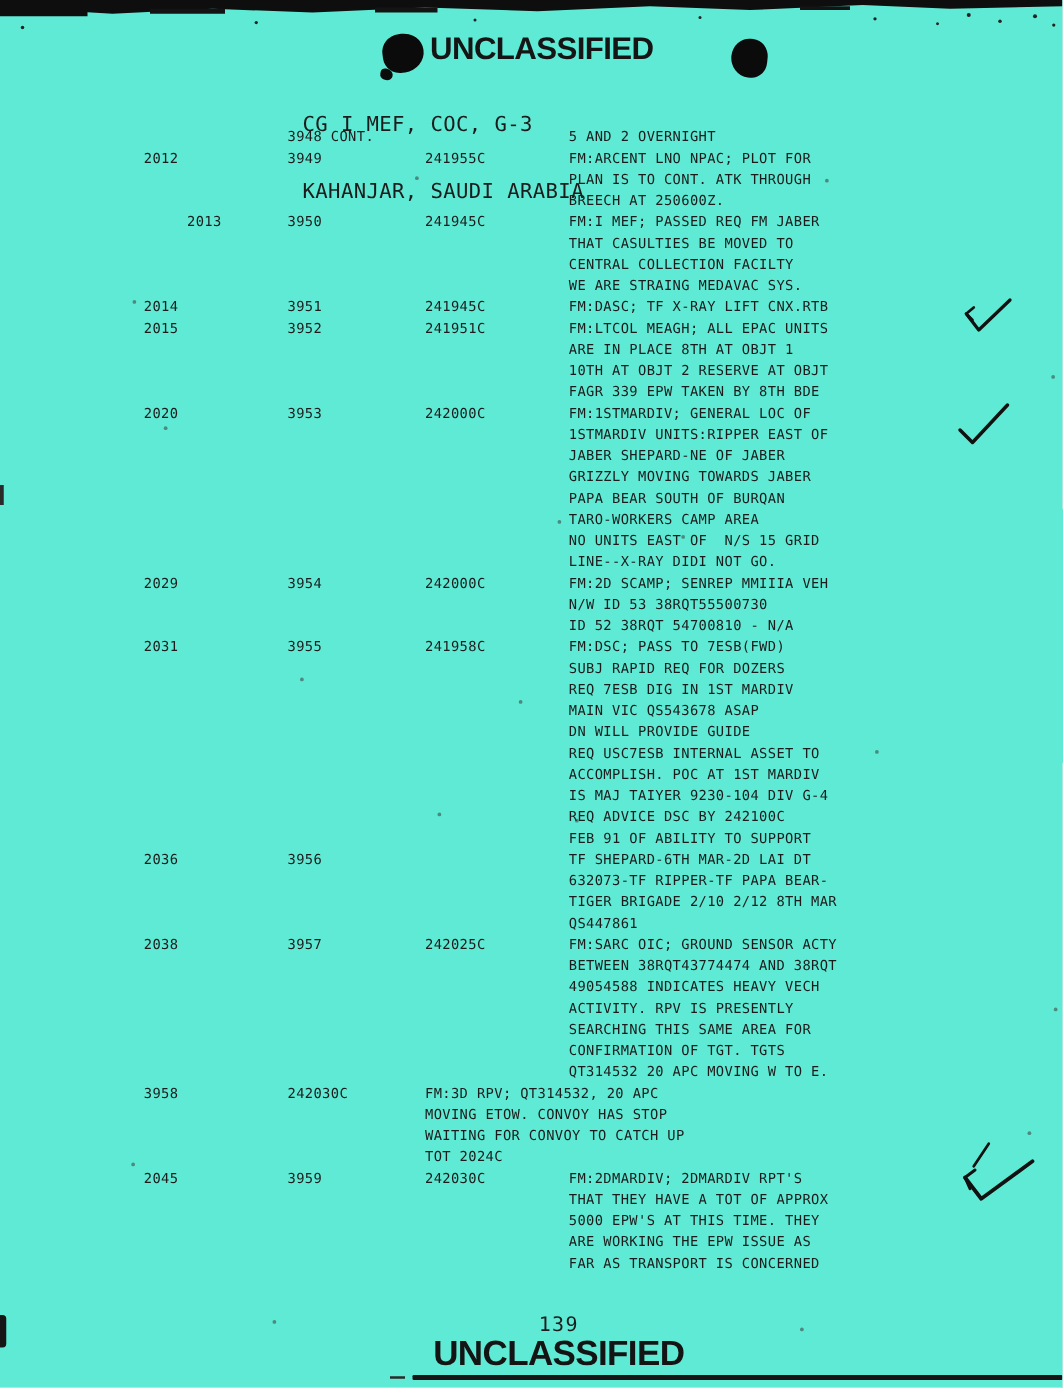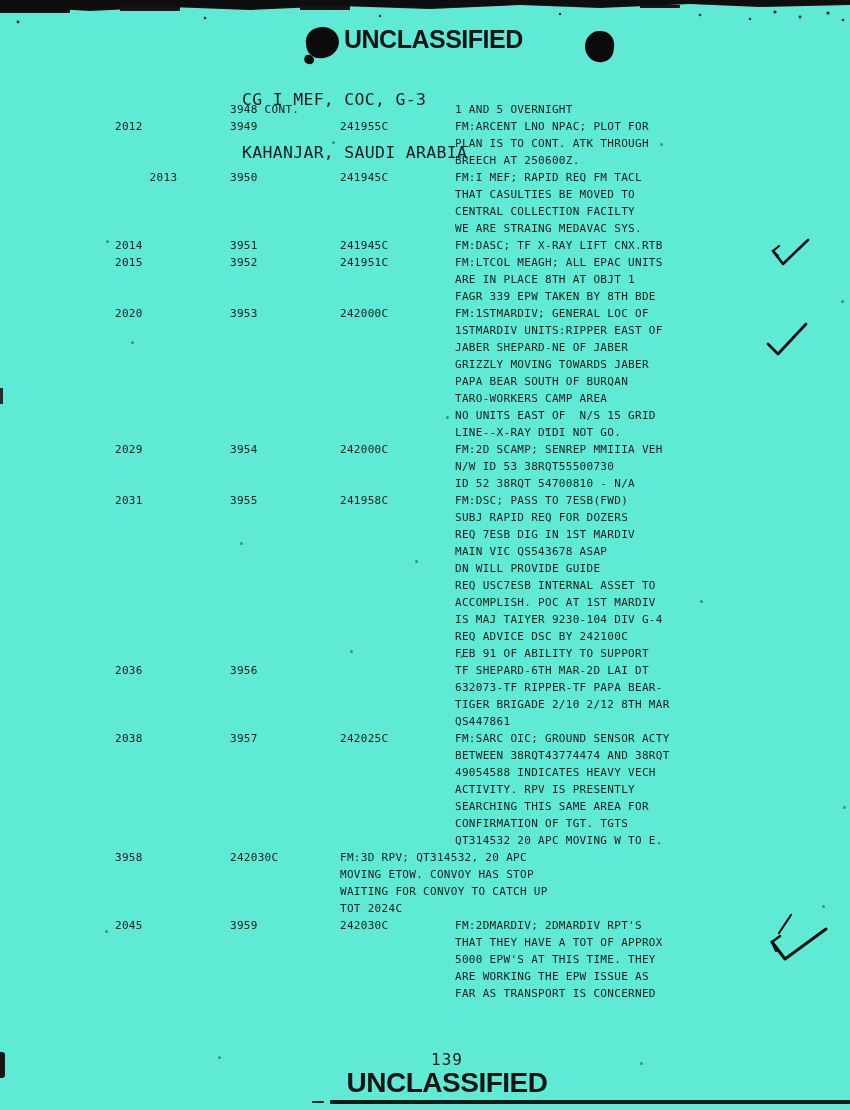--- a/index.html
+++ b/index.html
@@ -82,45 +82,45 @@
   <div class="letterhead">
     <div>CG I MEF, COC, G-3</div>
     <div>KAHANJAR, SAUDI ARABIA</div>
   </div>
 
   <div class="log">
       <div class="row">
         <div class="c"></div>
         <div class="c">3948 CONT.</div>
         <div class="c"></div>
-        <div class="c msg"><div class="msg-line">1 AND 5 OVERNIGHT</div></div>
+        <div class="c msg"><div class="msg-line">5 AND 2 OVERNIGHT</div></div>
       </div>
       <div class="row">
         <div class="c">2012</div>
         <div class="c">3949</div>
         <div class="c">241955C</div>
         <div class="c msg"><div class="msg-line">FM:ARCENT LNO NPAC; PLOT FOR</div><div class="msg-line">PLAN IS TO CONT. ATK THROUGH</div><div class="msg-line">BREECH AT 250600Z.</div></div>
       </div>
       <div class="row">
         <div class="c">     2013</div>
         <div class="c">3950</div>
         <div class="c">241945C</div>
-        <div class="c msg"><div class="msg-line">FM:I MEF; RAPID REQ FM TACL</div><div class="msg-line">THAT CASULTIES BE MOVED TO</div><div class="msg-line">CENTRAL COLLECTION FACILTY</div><div class="msg-line">WE ARE STRAING MEDAVAC SYS.</div></div>
+        <div class="c msg"><div class="msg-line">FM:I MEF; PASSED REQ FM JABER</div><div class="msg-line">THAT CASULTIES BE MOVED TO</div><div class="msg-line">CENTRAL COLLECTION FACILTY</div><div class="msg-line">WE ARE STRAING MEDAVAC SYS.</div></div>
       </div>
       <div class="row">
         <div class="c">2014</div>
         <div class="c">3951</div>
         <div class="c">241945C</div>
         <div class="c msg"><div class="msg-line">FM:DASC; TF X-RAY LIFT CNX.RTB</div></div>
       </div>
       <div class="row">
         <div class="c">2015</div>
         <div class="c">3952</div>
         <div class="c">241951C</div>
-        <div class="c msg"><div class="msg-line">FM:LTCOL MEAGH; ALL EPAC UNITS</div><div class="msg-line">ARE IN PLACE 8TH AT OBJT 1</div><div class="msg-line">FAGR 339 EPW TAKEN BY 8TH BDE</div></div>
+        <div class="c msg"><div class="msg-line">FM:LTCOL MEAGH; ALL EPAC UNITS</div><div class="msg-line">ARE IN PLACE 8TH AT OBJT 1</div><div class="msg-line">10TH AT OBJT 2 RESERVE AT OBJT</div><div class="msg-line">FAGR 339 EPW TAKEN BY 8TH BDE</div></div>
       </div>
       <div class="row">
         <div class="c">2020</div>
         <div class="c">3953</div>
         <div class="c">242000C</div>
         <div class="c msg"><div class="msg-line">FM:1STMARDIV; GENERAL LOC OF</div><div class="msg-line">1STMARDIV UNITS:RIPPER EAST OF</div><div class="msg-line">JABER SHEPARD-NE OF JABER</div><div class="msg-line">GRIZZLY MOVING TOWARDS JABER</div><div class="msg-line">PAPA BEAR SOUTH OF BURQAN</div><div class="msg-line">TARO-WORKERS CAMP AREA</div><div class="msg-line">NO UNITS EAST OF  N/S 15 GRID</div><div class="msg-line">LINE--X-RAY DIDI NOT GO.</div></div>
       </div>
       <div class="row">
         <div class="c">2029</div>
         <div class="c">3954</div>

